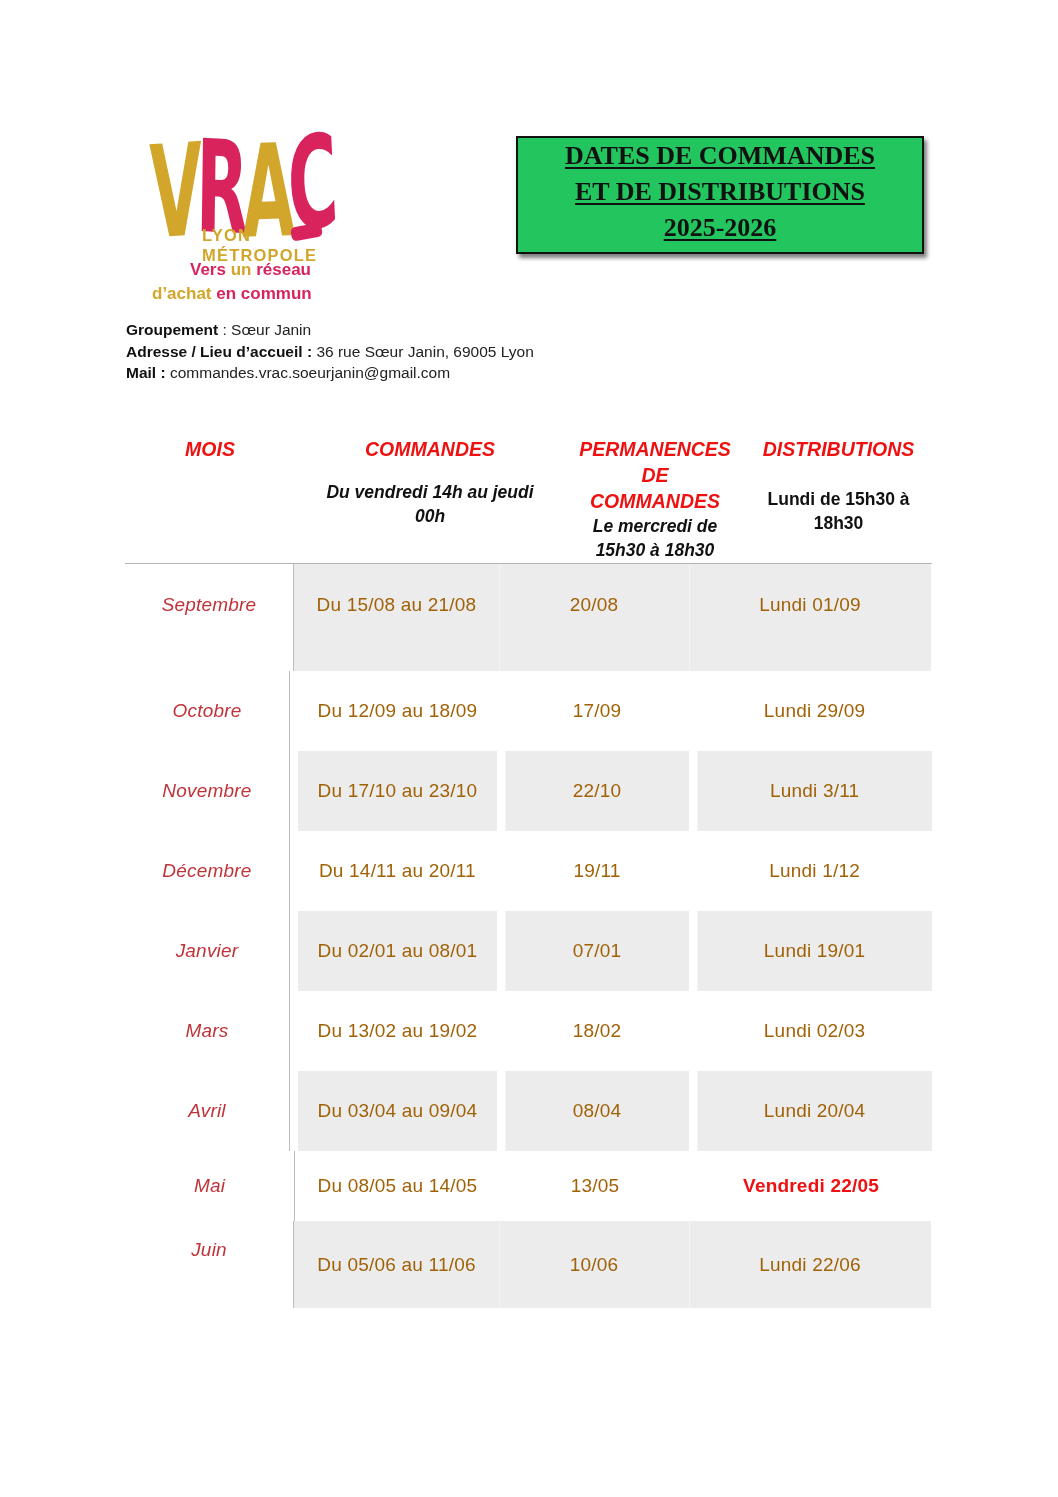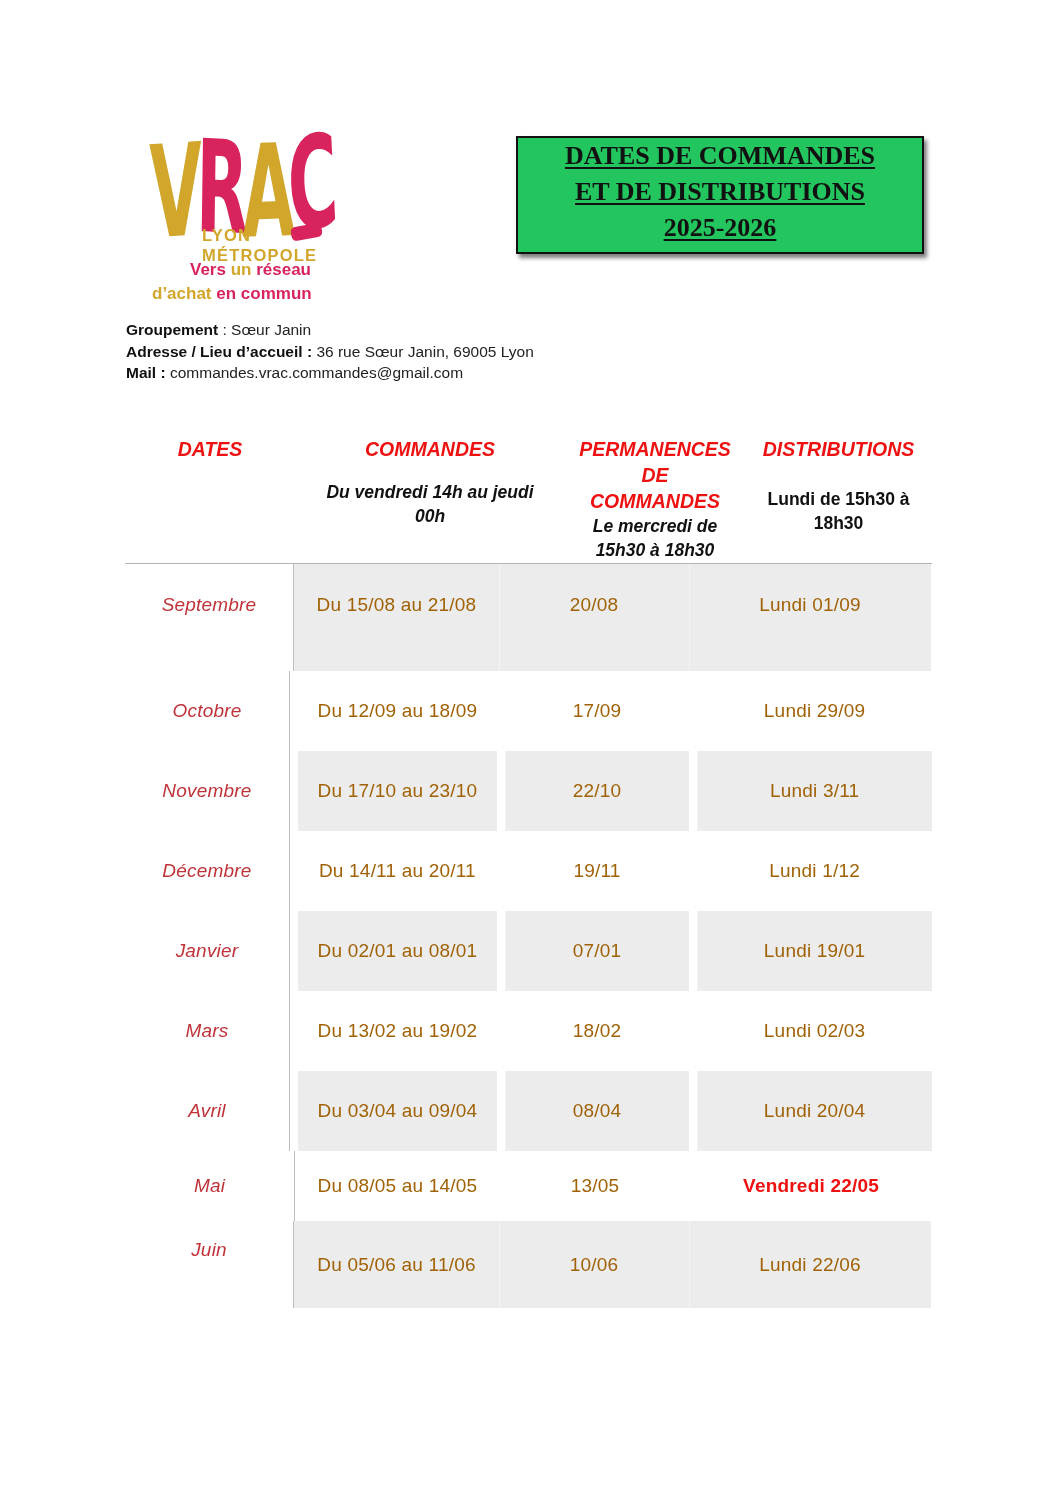--- a/index.html
+++ b/index.html
@@ -94,26 +94,26 @@
 
   <div class="title-box">
     <div class="tline">DATES DE COMMANDES</div>
     <div class="tline">ET DE DISTRIBUTIONS</div>
     <div class="tline">2025-2026</div>
   </div>
 
   <div class="contact">
     <div><b>Groupement</b><span> : Sœur Janin</span></div>
     <div><b>Adresse / Lieu d’accueil :</b><span> 36 rue Sœur Janin, 69005 Lyon</span></div>
-    <div><b>Mail :</b><span> commandes.vrac.commandes@gmail.com</span></div>
+    <div><b>Mail :</b><span> commandes.vrac.soeurjanin@gmail.com</span></div>
   </div>
 
   <div class="thead">
     <div class="hc hc1">
-      <div class="hred">DATES</div>
+      <div class="hred">MOIS</div>
     </div>
     <div class="hc hc2">
       <div class="hred">COMMANDES</div>
       <div class="hsub">Du vendredi 14h au jeudi 00h</div>
     </div>
     <div class="hc hc3">
       <div class="hred">PERMANENCES DE COMMANDES</div>
       <div class="hsub">Le mercredi de 15h30 à 18h30</div>
     </div>
     <div class="hc hc4">

